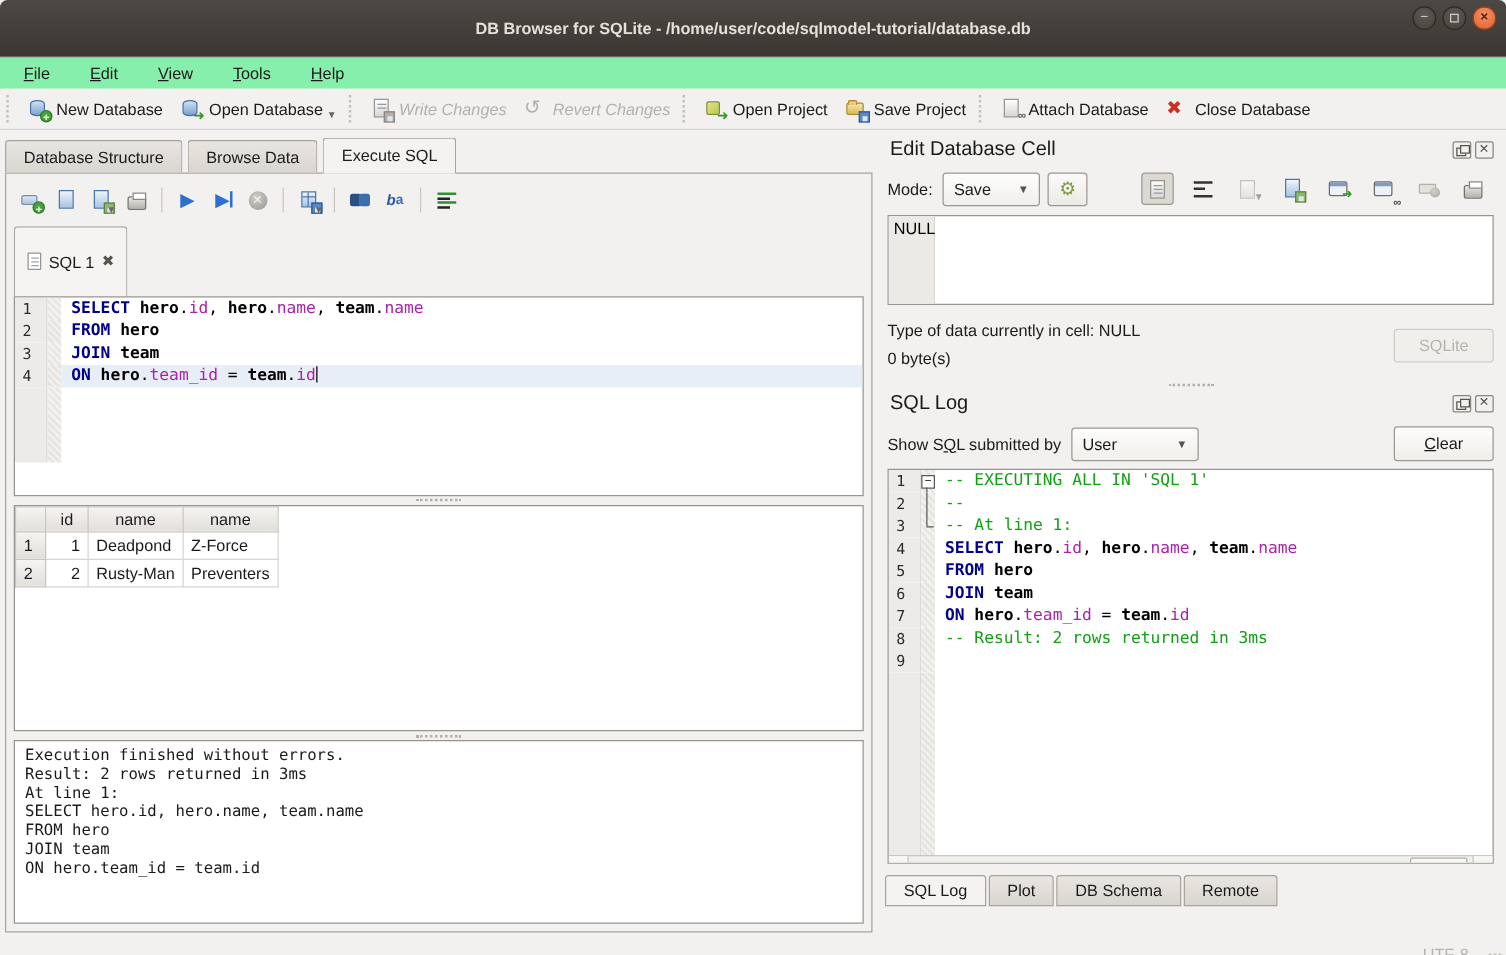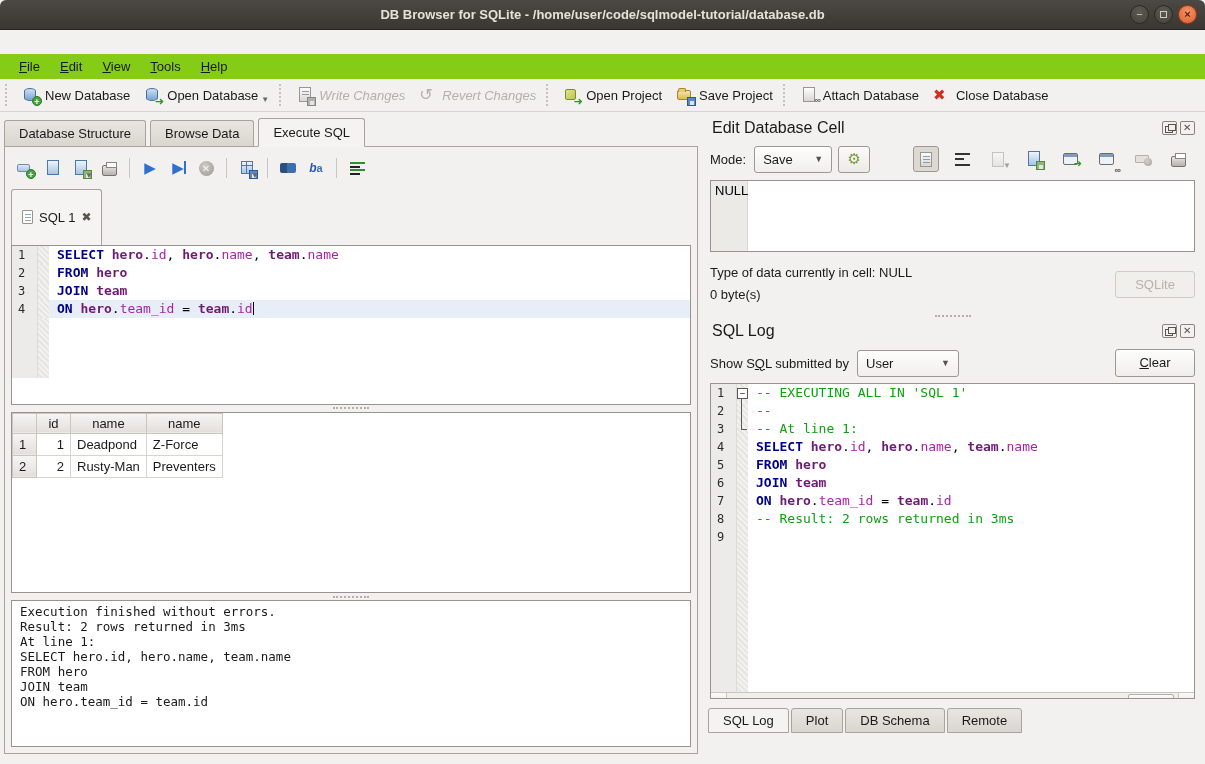--- a/index.html
+++ b/index.html
@@ -1,29 +1,29 @@
 <!DOCTYPE html>
 <html><head>
 <meta charset="utf-8">
 <style>
   * { margin:0; padding:0; box-sizing:border-box; }
   html,body { width:1205px; height:764px; overflow:hidden; }
   body { font-family:"Liberation Sans","DejaVu Sans",sans-serif; font-size:13px; color:#1a1a1a; background:#f2f1f0; }
   .mono { font-family:"DejaVu Sans Mono","Liberation Mono",monospace; }
 
   
-  .titlebar { height:30px; background:linear-gradient(#4c4945,#3a3733); display:flex; align-items:center; position:relative; border-bottom:1px solid #262420; border-radius:6px 6px 0 0; }
+  .titlebar { height:46px; background:linear-gradient(#4c4945,#3a3733); display:flex; align-items:center; position:relative; border-bottom:1px solid #262420; border-radius:6px 6px 0 0; }
   .titlebar .title { position:absolute; left:0; right:0; text-align:center; color:#e6e2da; font-weight:bold; font-size:13px; }
   .winbtns { position:absolute; right:8px; top:5px; display:flex; gap:5px; }
   .winbtn { width:19px; height:19px; border-radius:50%; background:radial-gradient(circle at 50% 35%,#5d5a54,#45423d); border:1px solid #2b2925; color:#cfcbc4; font-size:11px; line-height:17px; text-align:center; cursor:default; }
   .winbtn.close { background:radial-gradient(circle at 50% 35%,#f2936a,#e05f2a); border:1px solid #9e3d17; color:#5e1d08; font-weight:bold; }
   .winbtn .sq { display:inline-block; width:7px; height:7px; border:1px solid #cfcbc4; margin-top:5px; }
 
   
-  .menubar { height:25px; display:flex; align-items:center; padding-left:10px; gap:2px; background:#84cc16;margin-top:24px; }
+  .menubar { height:25px; display:flex; align-items:center; padding-left:10px; gap:14px; background:#86efac; }
   .menu-item { padding:3px 9px; cursor:default; }
   .accel { text-decoration:underline; }
 
   
   .toolbar { height:33px; display:flex; align-items:center; background:#f2f1f0; border-bottom:1px solid #d8d5d0; padding-left:2px; }
   .tb-handle { width:7px; height:22px; margin:0 3px; border-left:2px dotted #c5c1ba; }
   .tb-btn { display:flex; align-items:center; gap:5px; padding:4px 7px; border-radius:3px; white-space:nowrap; cursor:default; }
   .tb-btn.disabled { color:#b4b0a9;font-style:italic; }
   .caret { font-size:8px; color:#6b6861; align-self:flex-end; margin-left:-2px; }
   .ic { position:relative; width:18px; height:18px; display:inline-block; }
@@ -80,21 +80,21 @@
   .minidoc { width:11px; height:14px; background:#fff; border:1px solid #98948d; border-radius:1px; position:relative; }
   .minidoc:before { content:""; position:absolute; left:2px; top:3px; width:6px; height:1px; background:#9aa5b5; box-shadow:0 3px 0 #9aa5b5, 0 6px 0 #9aa5b5; }
 
   
   .editor { border:1px solid #98948d; background:#fff; height:166px; overflow:hidden; font-size:13px; }
   .ed-line { display:flex; height:18px; line-height:18px; }
   .ln { width:26px; background:#ecebe9; color:#2b2b2b; text-align:left; padding-left:6px; font-size:12px; border-right:1px solid #dddbd7; }
   .foldm { width:11px; background:repeating-linear-gradient(45deg,#f2f1ef 0 2px,#e7e5e2 2px 4px); position:relative; }
   .codecell { flex:1; padding-left:8px; white-space:pre; }
   .curline { background:#e7eef7; }
-  .tk-k { color:#00008b; font-weight:bold; } .tk-t { color:#701a75; font-weight:bold; }
+  .tk-k { color:#00008b; font-weight:bold; } .tk-t { color:#000000; font-weight:bold; }
   .tk-f { color:#aa22aa; } .tk-p { color:#000; } .tk-c { color:#11a011; }
   .cursor { display:inline-block; width:1px; height:13px; background:#000; vertical-align:-2px; }
   .ed-fill { height:60px; display:flex; } .ed-fill .ln { height:100%; } .ed-fill .foldm { height:100%; }
 
   .split-h { height:7px; display:flex; align-items:center; justify-content:center; }
   .split-h i { width:36px; border-top:2px dotted #b3afa8; }
 
   
   .results { border:1px solid #98948d; background:#fff; height:188px; overflow:hidden; }
   table.grid { border-collapse:collapse; font-size:13px; }

